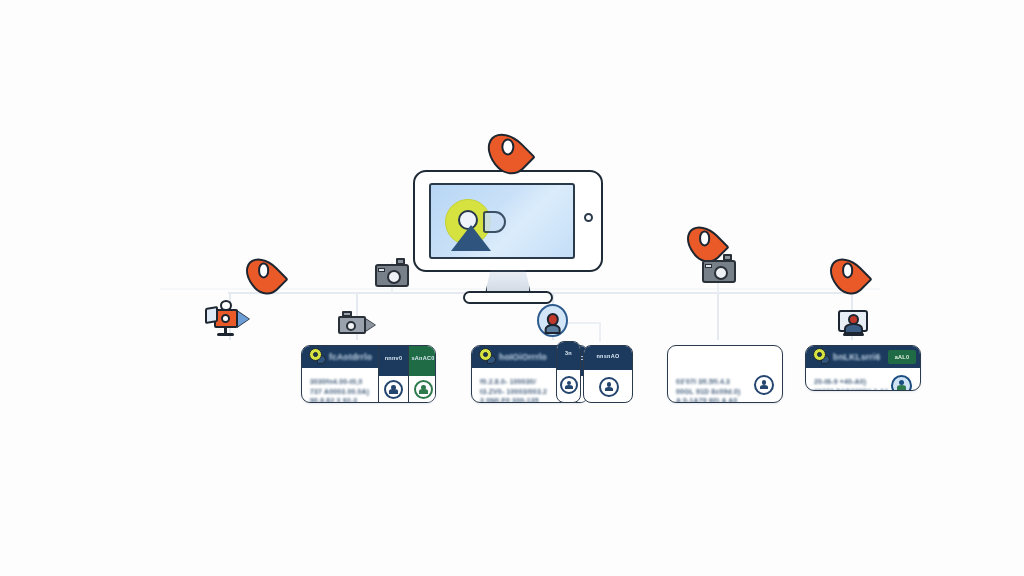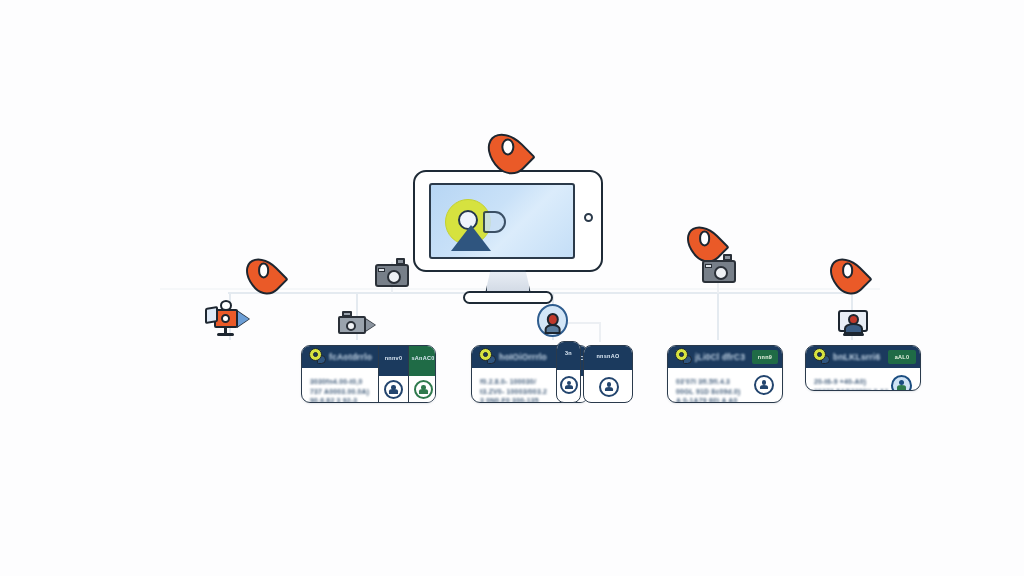--- a/index.html
+++ b/index.html
@@ -370,29 +370,20 @@
   <div class="sep-card" style="left:583px;top:345px;width:50px;height:58px;">
     <div class="panel-head ph-blue" style="height:24px;"></div>
     <div class="ph-label" style="top:7px;">nnsnAO</div>
     <div class="avatar" style="left:15px;top:31px;width:20px;height:20px;">
       <div class="av-head"></div>
       <div class="av-body"></div>
     </div>
   </div>
 
   <div class="card" style="left:667px;top:345px;width:116px;height:58px;">
-    <div class="card-head">
-      <div class="card-pin">
-        <div class="cp-tag"></div>
-        <div class="cp-body"></div>
-        <div class="cp-hole"></div>
-      </div>
-      <div class="card-title">jLi0Cl dfrC3</div>
-      <div class="head-chip chip-green" style="right:4px;width:26px;">nnn9</div>
-    </div>
     <div class="card-body">
       <div class="blur-lines">
         <div class="bline">03'07I 3fl.5fl.4.3</div>
         <div class="bline">00GL 91D 8c09d.0)</div>
         <div class="bline">A 0-1A79 60) A A0</div>
       </div>
       <div class="avatar" style="right:8px;top:7px;width:20px;height:20px;">
         <div class="av-head"></div>
         <div class="av-body"></div>
       </div>

